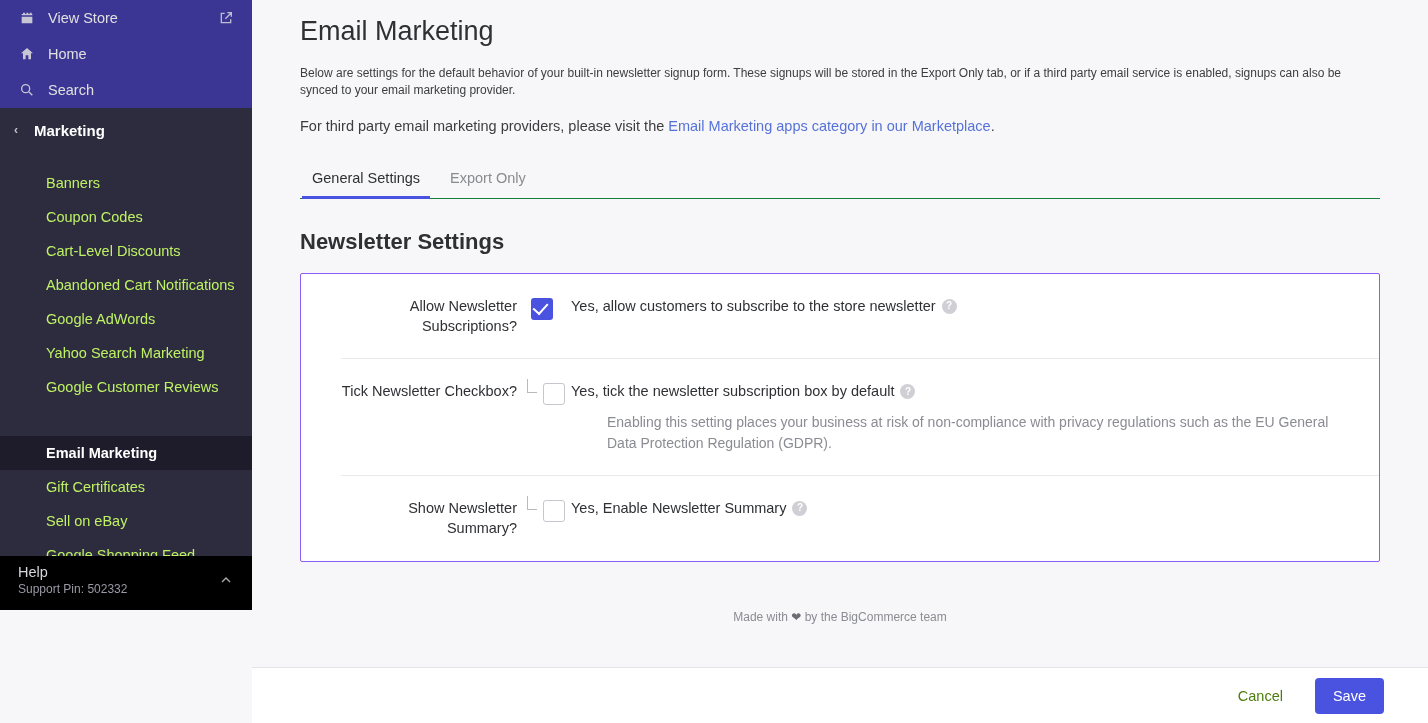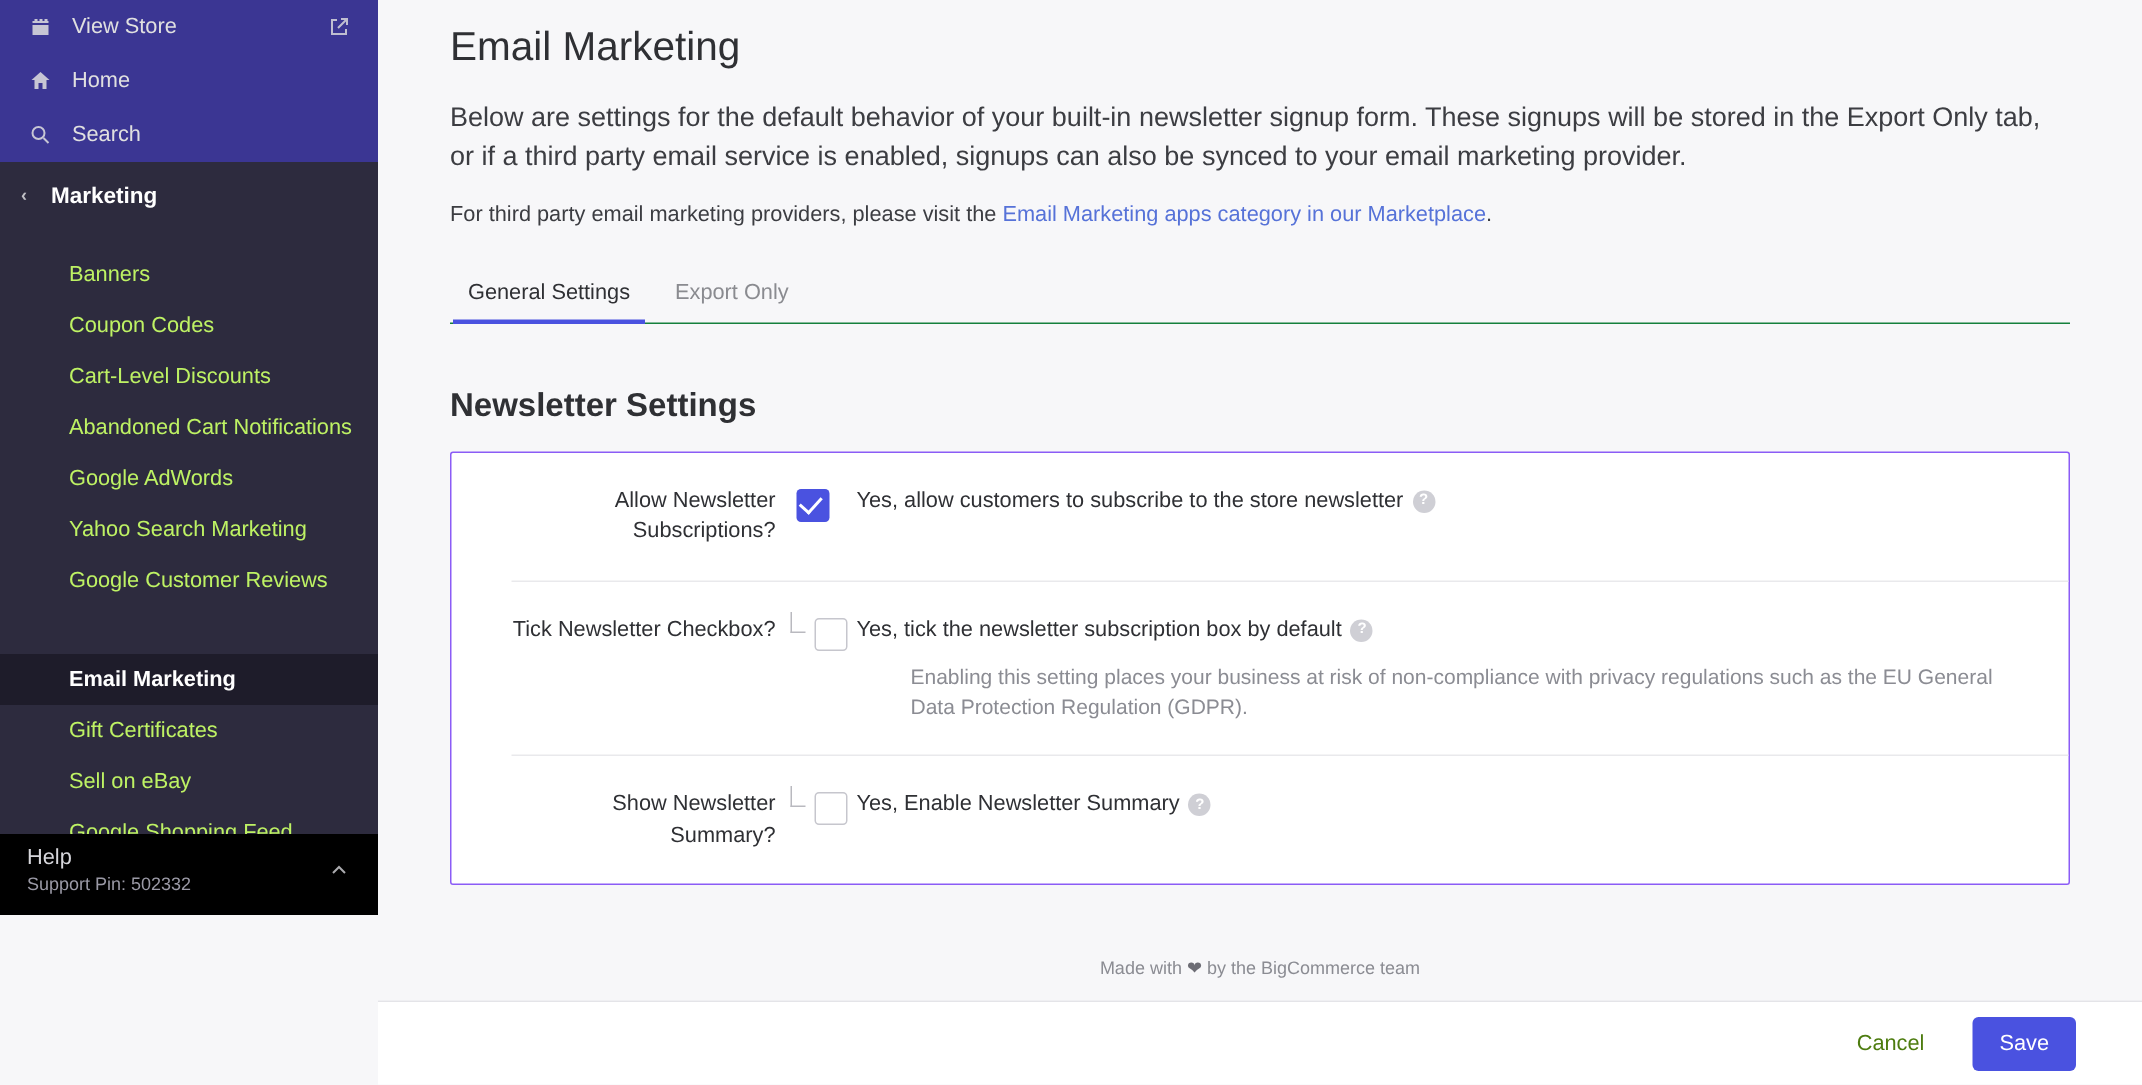--- a/index.html
+++ b/index.html
@@ -121,21 +121,21 @@
     padding: 16px 48px 0;
     overflow: auto;
   }
   .page-title {
     font-size: 27px;
     font-weight: 500;
     color: #2f3034;
     margin-bottom: 18px;
   }
   .intro {
-    font-size: 18px;
+    font-size: 12px;
     color: #3c3d42;
     line-height: 1.45;
     max-width: 1080px;
     margin-bottom: 18px;
   }
   .intro2 {
     font-size: 14.5px;
     color: #3c3d42;
     margin-bottom: 30px;
   }
@@ -164,21 +164,21 @@
     position: absolute;
     left: -10px; right: -10px; bottom: -1px;
     height: 3px;
     background: #4a52e0;
   }
 
   .section-heading {
     font-size: 22px;
     font-weight: 600;
     color: #2f3034;
-    margin: 41px 0 18px;
+    margin: 30px 0 18px;
   }
 
   .settings-panel {
     background: #fff;
     border: 1px solid #8b5cf6;
     border-radius: 2px;
     padding-left: 40px;
   }
   .setting-row {
     display: flex;

